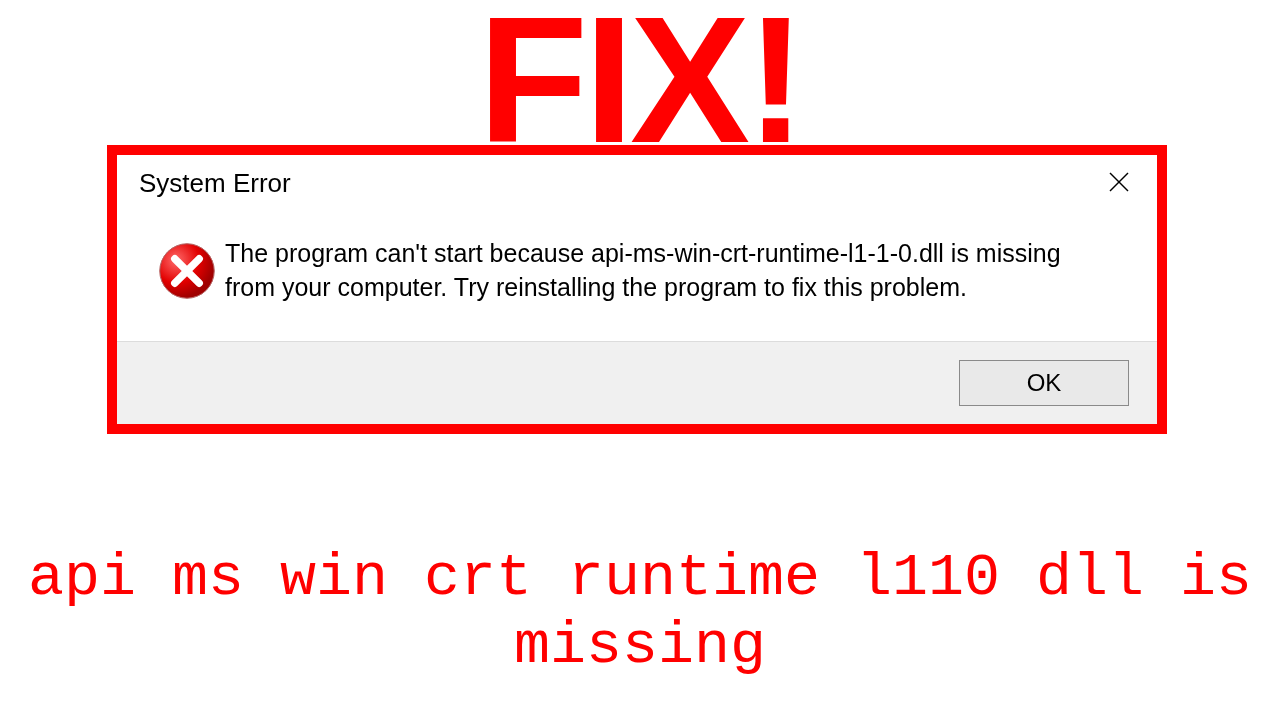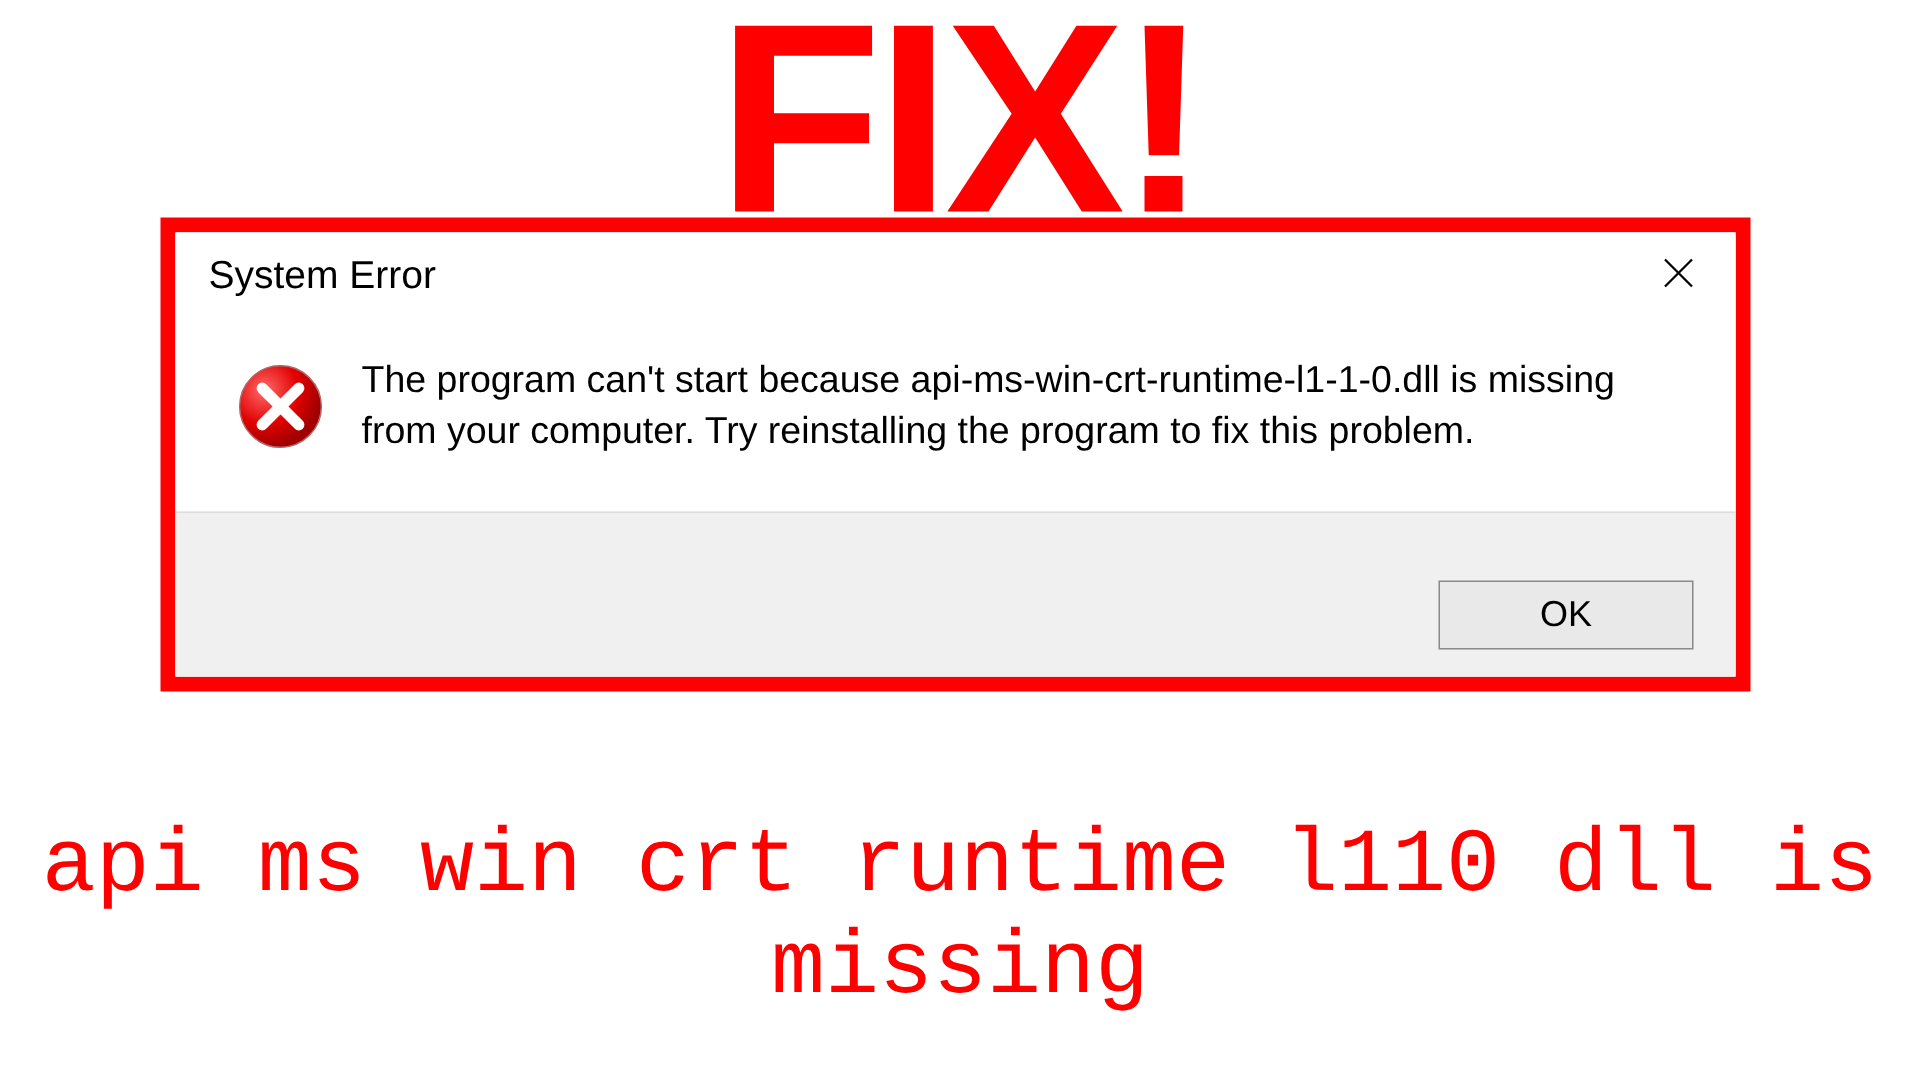--- a/index.html
+++ b/index.html
@@ -55,21 +55,21 @@
     color: #000;
     font-weight: 300;
     cursor: pointer;
     padding: 0 8px;
     line-height: 1;
   }
   .dialog-body {
     display: flex;
     align-items: flex-start;
     padding: 28px 40px 36px 40px;
-    gap: 24px;
+    gap: 8px;
     background: #ffffff;
   }
   .error-icon {
     width: 60px;
     height: 60px;
     flex-shrink: 0;
     margin-top: 4px;
   }
   .message {
     font-size: 25px;
@@ -86,21 +86,20 @@
   }
   .ok-button {
     background: #e9e9e9;
     border: 1px solid #8a8a8a;
     padding: 8px 0;
     width: 170px;
     font-size: 24px;
     text-align: center;
     cursor: pointer;
     font-family: inherit;
-    margin-top: 27px;
   }
   .bottom-caption {
     position: absolute;
     bottom: 40px;
     left: 0;
     width: 100%;
     text-align: center;
     font-size: 60px;
     color: #ff0000;
     font-family: Liberation Mono, monospace;

